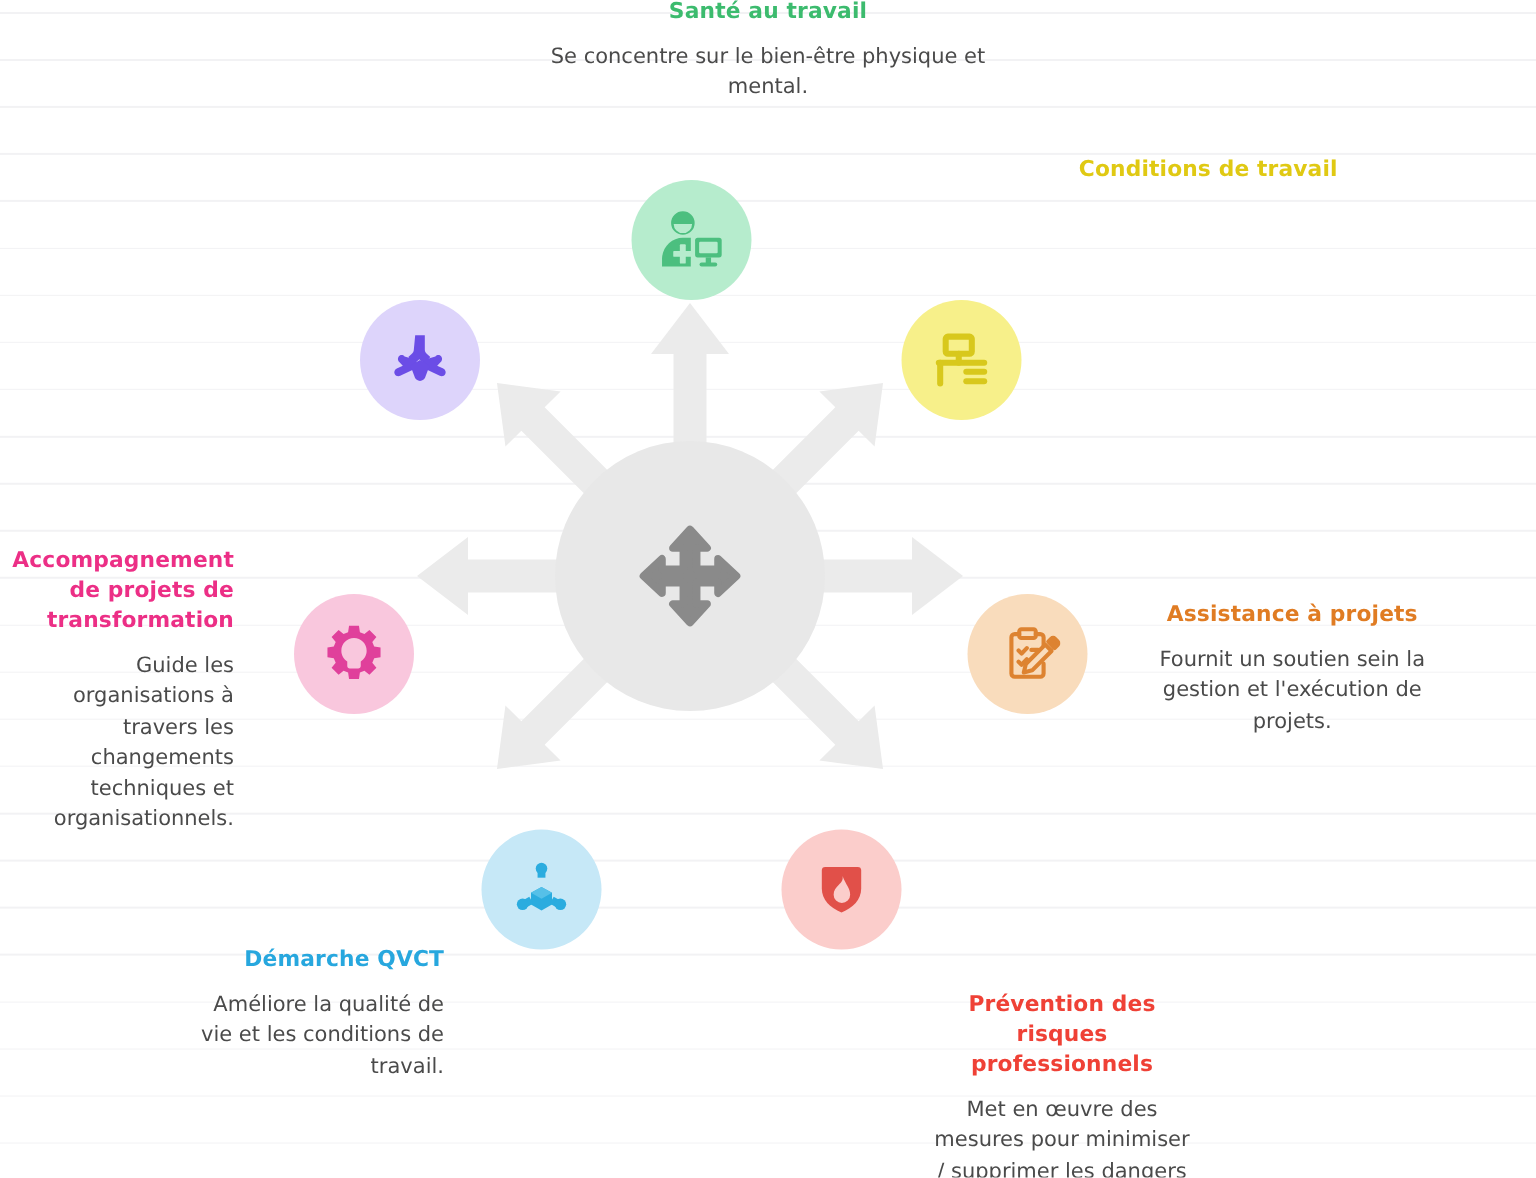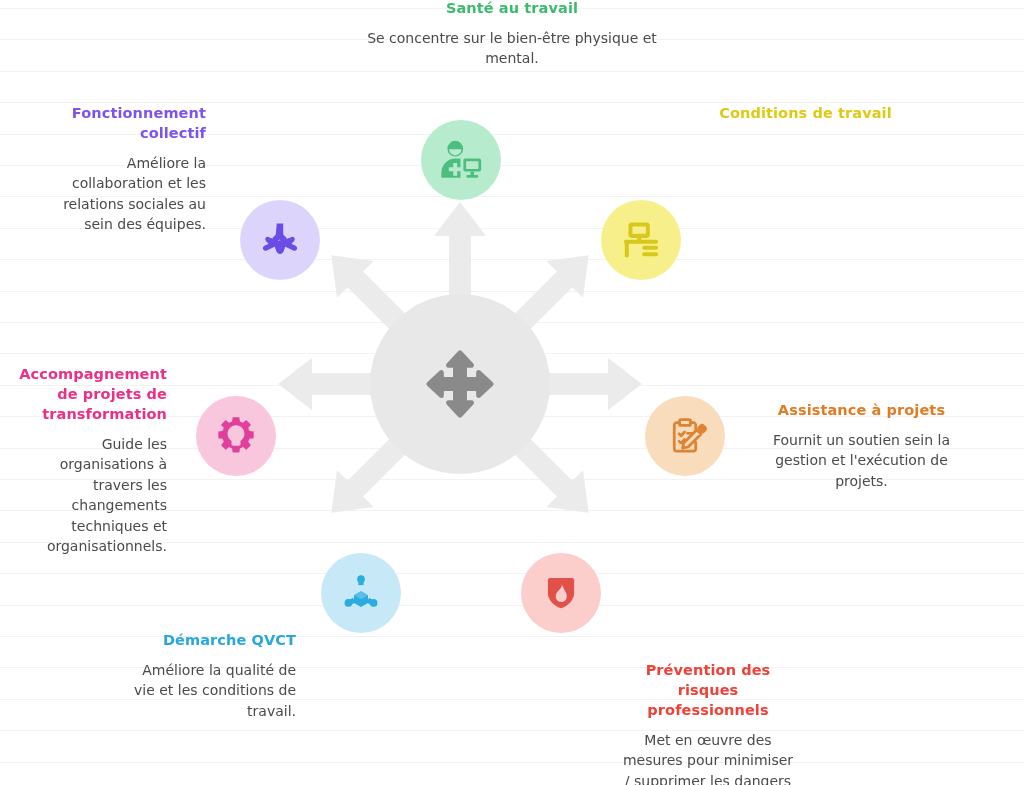--- a/index.html
+++ b/index.html
@@ -104,21 +104,21 @@
     color: #4a4a4a;
   }
   .ta-left   { text-align: center; }
   .ta-right  { text-align: right; }
   .ta-center { text-align: center; }
 
   
   .b-sante       { left: 362px; top: -2px;  width: 300px; }
   .b-collectif   { left: 34px;  top: 103px; width: 172px; }
   .b-conditions  { left: 718px; top: 103px; width: 175px; }
-  .b-accompagne  { left: 11px;   top: 364px; width: 156px; }
+  .b-accompagne  { left: 0px;   top: 364px; width: 156px; }
   .b-assistance  { left: 769px; top: 400px; width: 185px; }
   .b-qvct        { left: 134px; top: 630px; width: 162px; }
   .b-prevention  { left: 622px; top: 660px; width: 172px; }
 </style>
 </head>
 <body>
 
 <div id="ruled-bg"></div>
 
 <svg id="arrows" viewBox="0 0 1024 785">
@@ -184,24 +184,20 @@
   <div class="node node-collectif" style="background:#ddd4fb;">
     <svg width="44" height="44" viewBox="0 0 48 48">
       <g fill="#6b4de6">
         <path d="M20.5 6 h7 v10.5 c0 1.4 .7 2.3 1.8 3.3 l2.2 2 -4.4 4.9 -3.6 -3.2 -3.6 3.2 -4.4 -4.9 2.2 -2 c1.1 -1 1.8 -1.9 1.8 -3.3 z"></path>
         <path d="M12.8 21.5 c-1.3 -1.5 -3.4 -1.4 -4.4 .1 -.9 1.4 -.4 3 .7 4.1 l2.4 2.4 -4.4 2.1 c-1.6 .8 -2.2 2.5 -1.5 4 .7 1.5 2.5 2 4 1.3 l10.8 -5.1 c1.6 -.8 2.1 -2.6 1.3 -4.1 l-1.5 -2.7 z"></path>
         <path d="M35.2 21.5 c1.3 -1.5 3.4 -1.4 4.4 .1 .9 1.4 .4 3 -.7 4.1 l-2.4 2.4 4.4 2.1 c1.6 .8 2.2 2.5 1.5 4 -.7 1.5 -2.5 2 -4 1.3 l-10.8 -5.1 c-1.6 -.8 -2.1 -2.6 -1.3 -4.1 l1.5 -2.7 z"></path>
         <path d="M17 28 l7 -4 7 4 -3.2 8.6 c-.6 1.6 -2 2.6 -3.8 2.6 -1.8 0 -3.2 -1 -3.8 -2.6 z"></path>
       </g>
     </svg>
   </div>
-  <div class="block b-collectif ta-right">
-    <h3 style="color:#7c53f0;">Fonctionnement collectif</h3>
-    <p>Améliore la collaboration et les relations sociales au sein des équipes.</p>
-  </div>
 
   <div class="node node-conditions" style="background:#f7f08a;">
     <svg width="44" height="44" viewBox="0 0 48 48">
       <g fill="none" stroke="#d8c81c" stroke-width="4.4" stroke-linejoin="round" stroke-linecap="round">
         <rect x="12.5" y="7" width="19" height="12.5" rx="1.6"></rect>
         <path d="M22 19.5 v6.5"></path>
         <path d="M7.5 26 h33"></path>
         <path d="M8.5 26 v15"></path>
         <path d="M27.5 32.5 h13"></path>
         <path d="M27.5 39.5 h13"></path>

